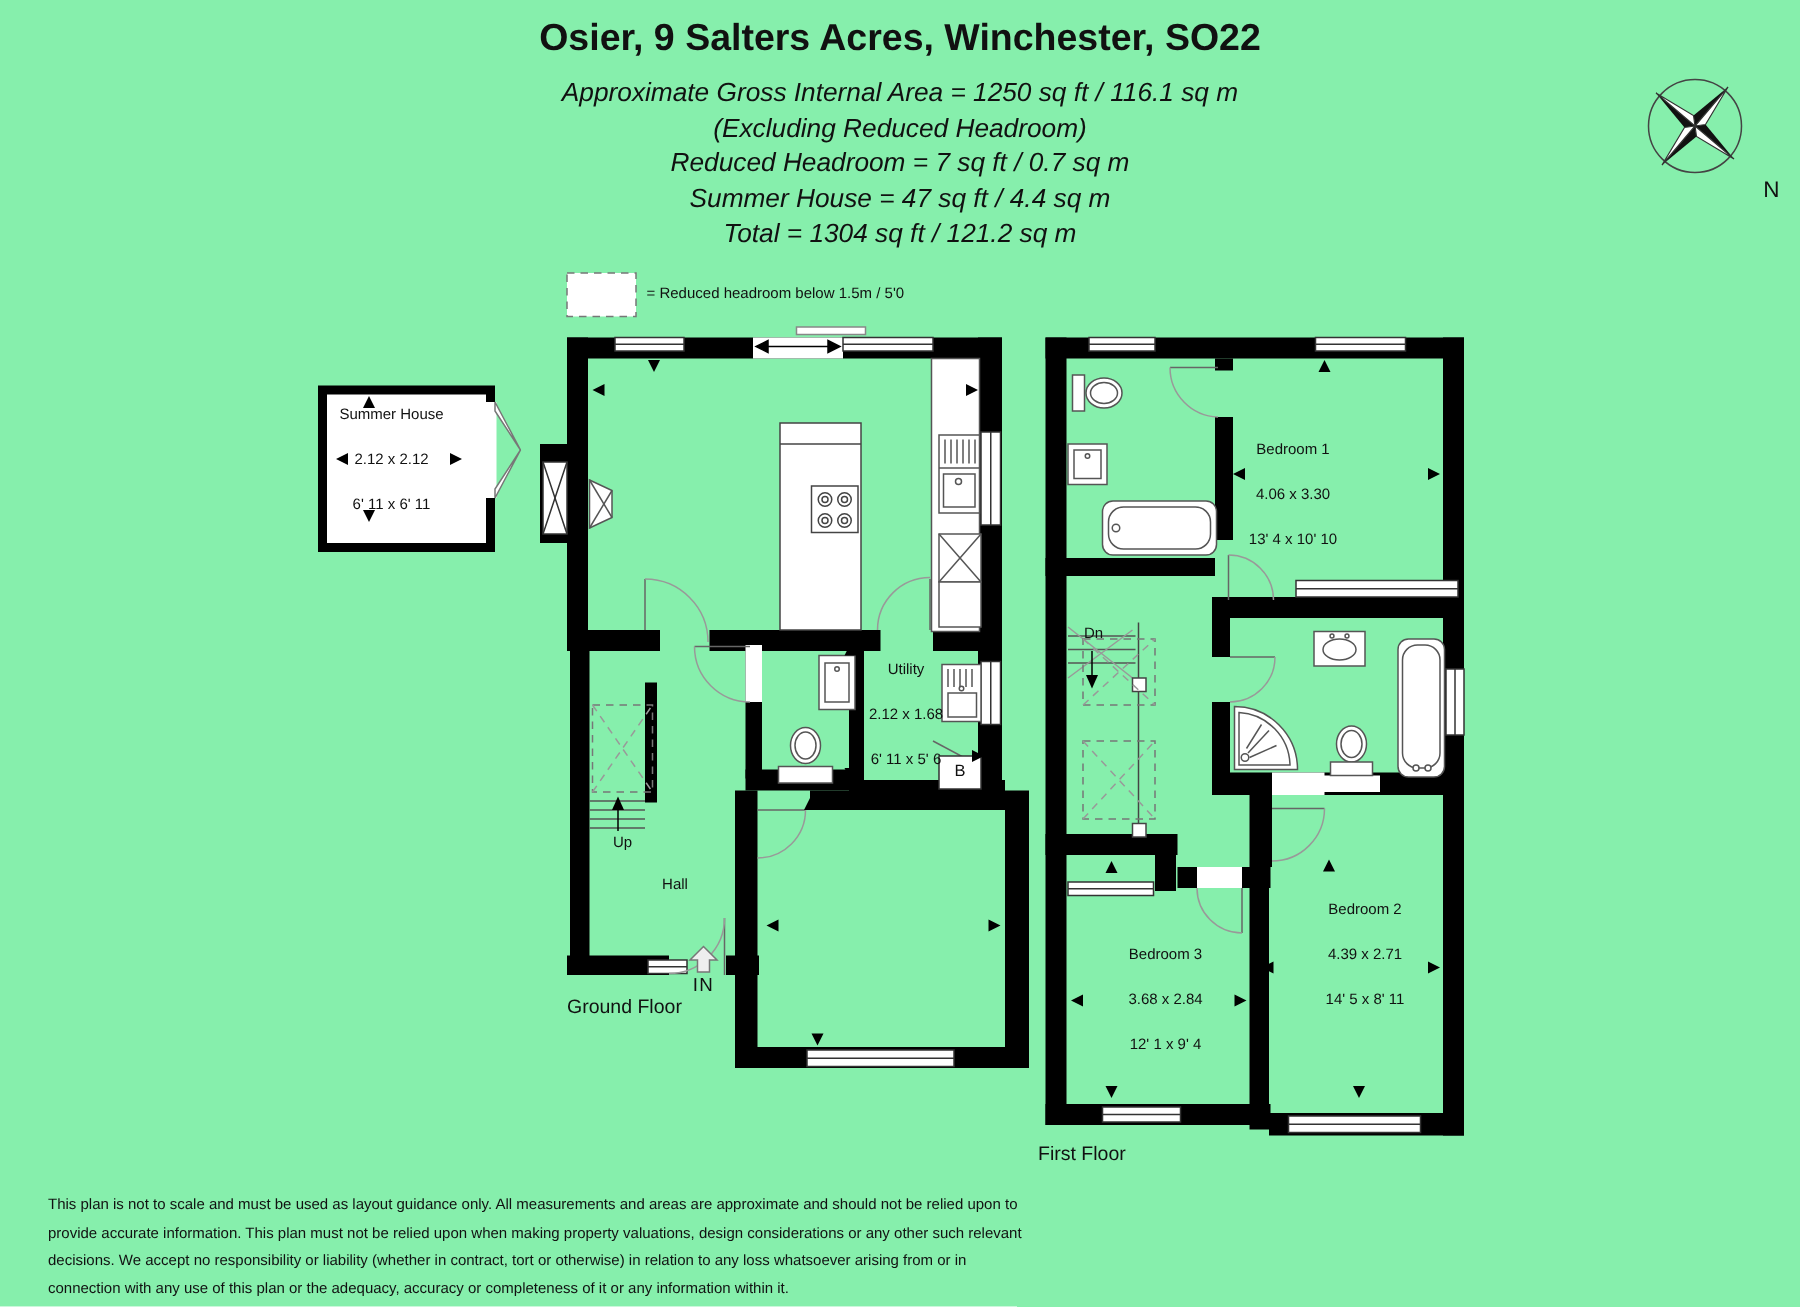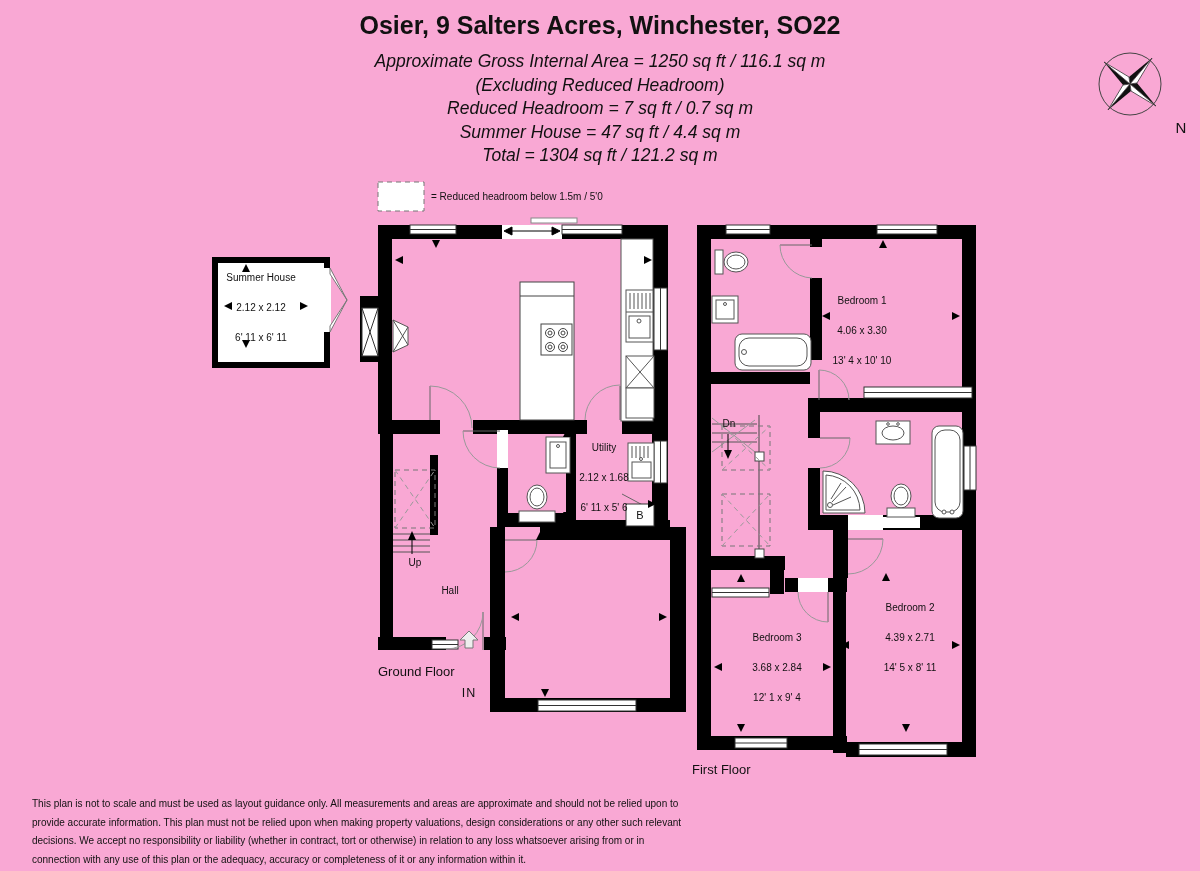--- a/index.html
+++ b/index.html
@@ -1,26 +1,26 @@
 <!DOCTYPE html>
 <html><head>
 <meta charset="utf-8">
 <style>
   html,body{margin:0;padding:0;background:#fff;}
-  #page{position:relative;width:1200px;height:871px;background:#f9a8d4;overflow:hidden;
+  #page{position:relative;width:1200px;height:871px;background:#86efac;overflow:hidden;
         font-family:"Liberation Sans",sans-serif;color:#111;}
   svg{position:absolute;left:0;top:0;}
   .title{position:absolute;left:0;right:0;top:11px;text-align:center;
          font-size:25px;font-weight:bold;color:#111;}
   .subtitle{position:absolute;left:0;right:0;top:50px;text-align:center;
             font-size:17.5px;line-height:23.5px;color:#111;font-style:italic;}
   .lbl{position:absolute;transform:translate(-50%,-50%);text-align:center;
        white-space:pre-line;font-size:10px;line-height:15px;color:#111;}
   .lbl.tiny{font-size:11px;}
-  .lbl.in{font-size:12.5px;letter-spacing:1px;margin-top:36px;}
+  .lbl.in{font-size:12.5px;letter-spacing:1px;}
   .floorlbl{position:absolute;transform:translate(0,-50%);font-size:13px;color:#111;white-space:nowrap;}
   .legendtxt{position:absolute;transform:translate(0,-50%);font-size:10px;color:#111;white-space:nowrap;}
   .north{position:absolute;transform:translate(-50%,-50%);font-size:15px;color:#111;}
   .disclaimer{position:absolute;left:0;right:0;top:795px;
               font-size:10px;line-height:18.6px;white-space:pre-line;color:#111;margin-left:32px;}
 </style>
 </head>
 <body>
 
 <div id="page">

